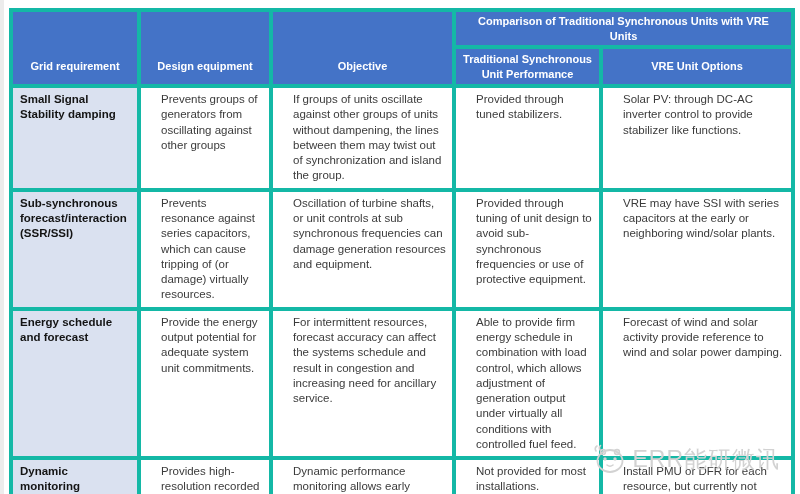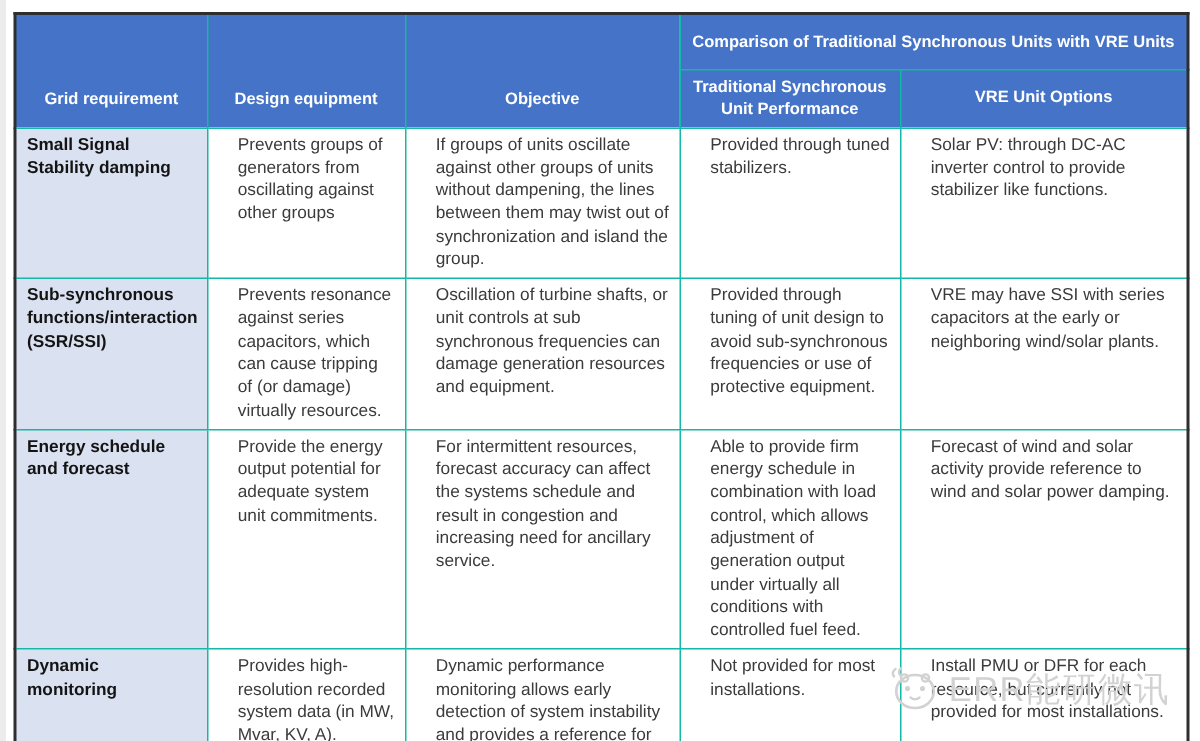--- a/index.html
+++ b/index.html
@@ -19,21 +19,21 @@
   table.grid-table {
     position: absolute;
     left: 9px;
     top: 8px;
     width: 782px;
     border-collapse: collapse;
     table-layout: fixed;
     border: 2px solid #2e2e2e;
   }
   table.grid-table th, table.grid-table td {
-    border: 1px solid #14b8a6;
+    border: 4px solid #14b8a6;
   }
   th.hdr {
     background: #4473c7;
     color: #ffffff;
     font-weight: bold;
     font-size: 11px;
     text-align: center;
     line-height: 1.3;
   }
   th.tall-hdr {
@@ -117,21 +117,21 @@
 
       <tr class="r1">
         <td class="rowlabel">Small Signal Stability damping</td>
         <td class="cell">Prevents groups of generators from oscillating against other groups</td>
         <td class="cell">If groups of units oscillate against other groups of units without dampening, the lines between them may twist out of synchronization and island the group.</td>
         <td class="cell">Provided through tuned stabilizers.</td>
         <td class="cell">Solar PV: through DC-AC inverter control to provide stabilizer like functions.</td>
       </tr>
 
       <tr class="r2">
-        <td class="rowlabel">Sub-synchronous functions/interaction (SSR/SSI)</td>
+        <td class="rowlabel">Sub-synchronous forecast/interaction (SSR/SSI)</td>
         <td class="cell">Prevents resonance against series capacitors, which can cause tripping of (or damage) virtually resources.</td>
         <td class="cell">Oscillation of turbine shafts, or unit controls at sub synchronous frequencies can damage generation resources and equipment.</td>
         <td class="cell">Provided through tuning of unit design to avoid sub-synchronous frequencies or use of protective equipment.</td>
         <td class="cell">VRE may have SSI with series capacitors at the early or neighboring wind/solar plants.</td>
       </tr>
 
       <tr class="r3">
         <td class="rowlabel">Energy schedule and forecast</td>
         <td class="cell">Provide the energy output potential for adequate system unit commitments.</td>
         <td class="cell">For intermittent resources, forecast accuracy can affect the systems schedule and result in congestion and increasing need for ancillary service.</td>

